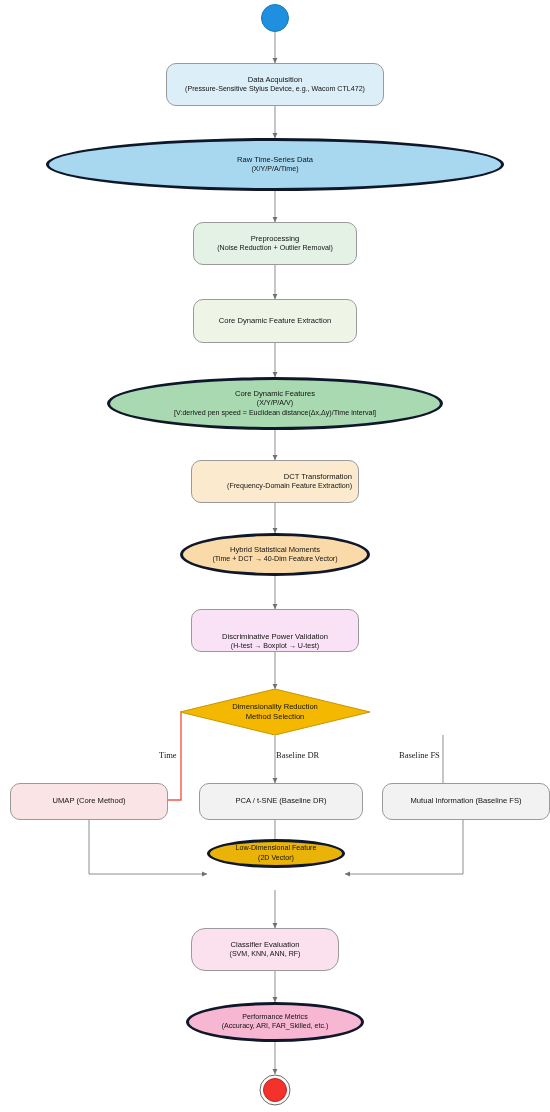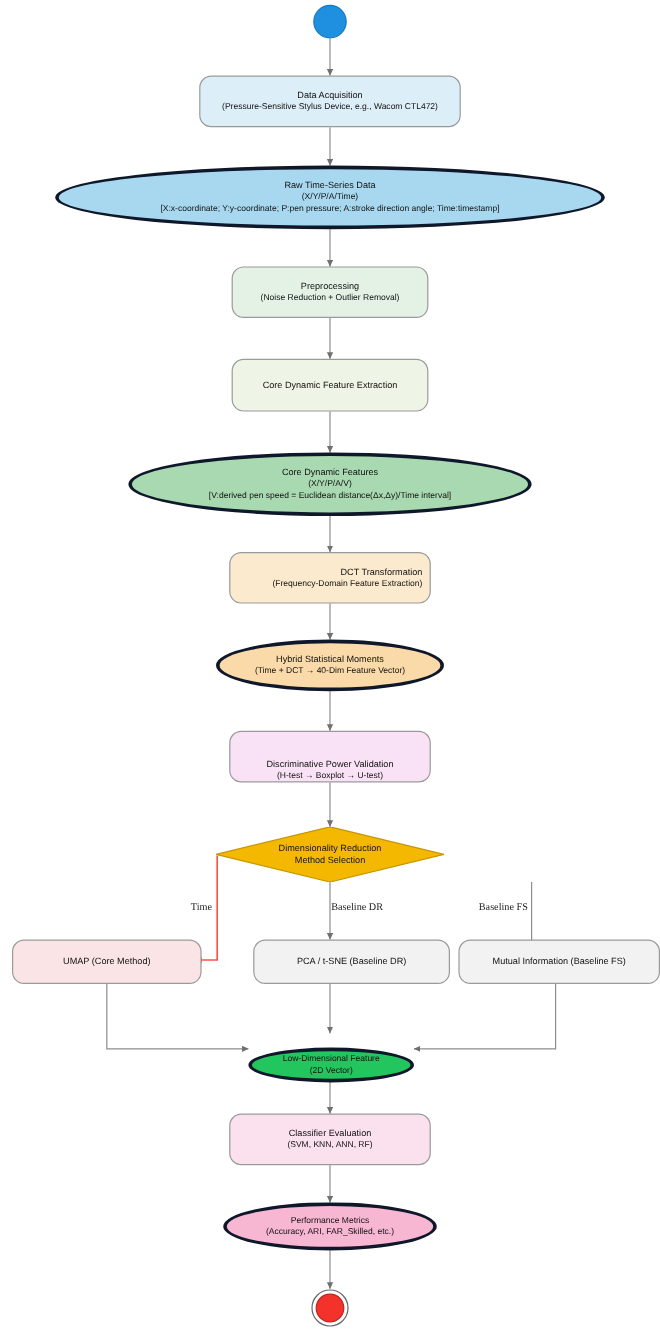--- a/index.html
+++ b/index.html
@@ -65,21 +65,20 @@
     <span class="lines">
       <span class="ln t10">Data Acquisition</span>
       <span class="ln t9">(Pressure-Sensitive Stylus Device, e.g., Wacom CTL472)</span>
     </span>
   </div>
 
   <div class="node ellipse" style="left:46px;top:138px;width:458px;height:53px;background:#a8d8f0;">
     <span class="lines">
       <span class="ln t10">Raw Time-Series Data</span>
       <span class="ln t9">(X/Y/P/A/Time)</span>
-      <span class="ln t9">[X:x-coordinate; Y:y-coordinate; P:pen pressure; A:stroke direction angle; Time:timestamp]</span>
     </span>
   </div>
 
   <div class="node rect" style="left:193px;top:222px;width:164px;height:43px;background:#e4f2e6;">
     <span class="lines">
       <span class="ln t10">Preprocessing</span>
       <span class="ln t9">(Noise Reduction + Outlier Removal)</span>
     </span>
   </div>
 
@@ -131,40 +130,40 @@
   <div class="edgelabel" style="left:159px;top:750px;">Time</div>
   <div class="edgelabel" style="left:276px;top:750px;">Baseline DR</div>
   <div class="edgelabel" style="left:399px;top:750px;">Baseline FS</div>
 
   <div class="node rect" style="left:10px;top:783px;width:158px;height:37px;background:#fbe4e6;">
     <span class="lines">
       <span class="ln t10">UMAP (Core Method)</span>
     </span>
   </div>
 
-  <div class="node rect" style="left:211px;top:783px;width:164px;height:37px;background:#f2f2f2;">
+  <div class="node rect" style="left:199px;top:783px;width:164px;height:37px;background:#f2f2f2;">
     <span class="lines">
       <span class="ln t10">PCA / t-SNE (Baseline DR)</span>
     </span>
   </div>
 
   <div class="node rect" style="left:382px;top:783px;width:168px;height:37px;background:#f2f2f2;">
     <span class="lines">
       <span class="ln t10">Mutual Information (Baseline FS)</span>
     </span>
   </div>
 
-  <div class="node ellipse" style="left:207px;top:873px;width:138px;height:29px;background:#22c55e;">
+  <div class="node ellipse" style="left:207px;top:839px;width:138px;height:29px;background:#eab308;">
     <span class="lines">
       <span class="ln t9">Low-Dimensional Feature</span>
       <span class="ln t9">(2D Vector)</span>
     </span>
   </div>
 
-  <div class="node rect" style="left:191px;top:928px;width:168px;height:43px;background:#fbe0ee;">
+  <div class="node rect" style="left:191px;top:928px;width:148px;height:43px;background:#fbe0ee;border-radius:14px;">
     <span class="lines">
       <span class="ln t10">Classifier Evaluation</span>
       <span class="ln t9">(SVM, KNN, ANN, RF)</span>
     </span>
   </div>
 
   <div class="node ellipse" style="left:186px;top:1002px;width:178px;height:40px;background:#f7b6d2;">
     <span class="lines">
       <span class="ln t9">Performance Metrics</span>
       <span class="ln t9">(Accuracy, ARI, FAR_Skilled, etc.)</span>

